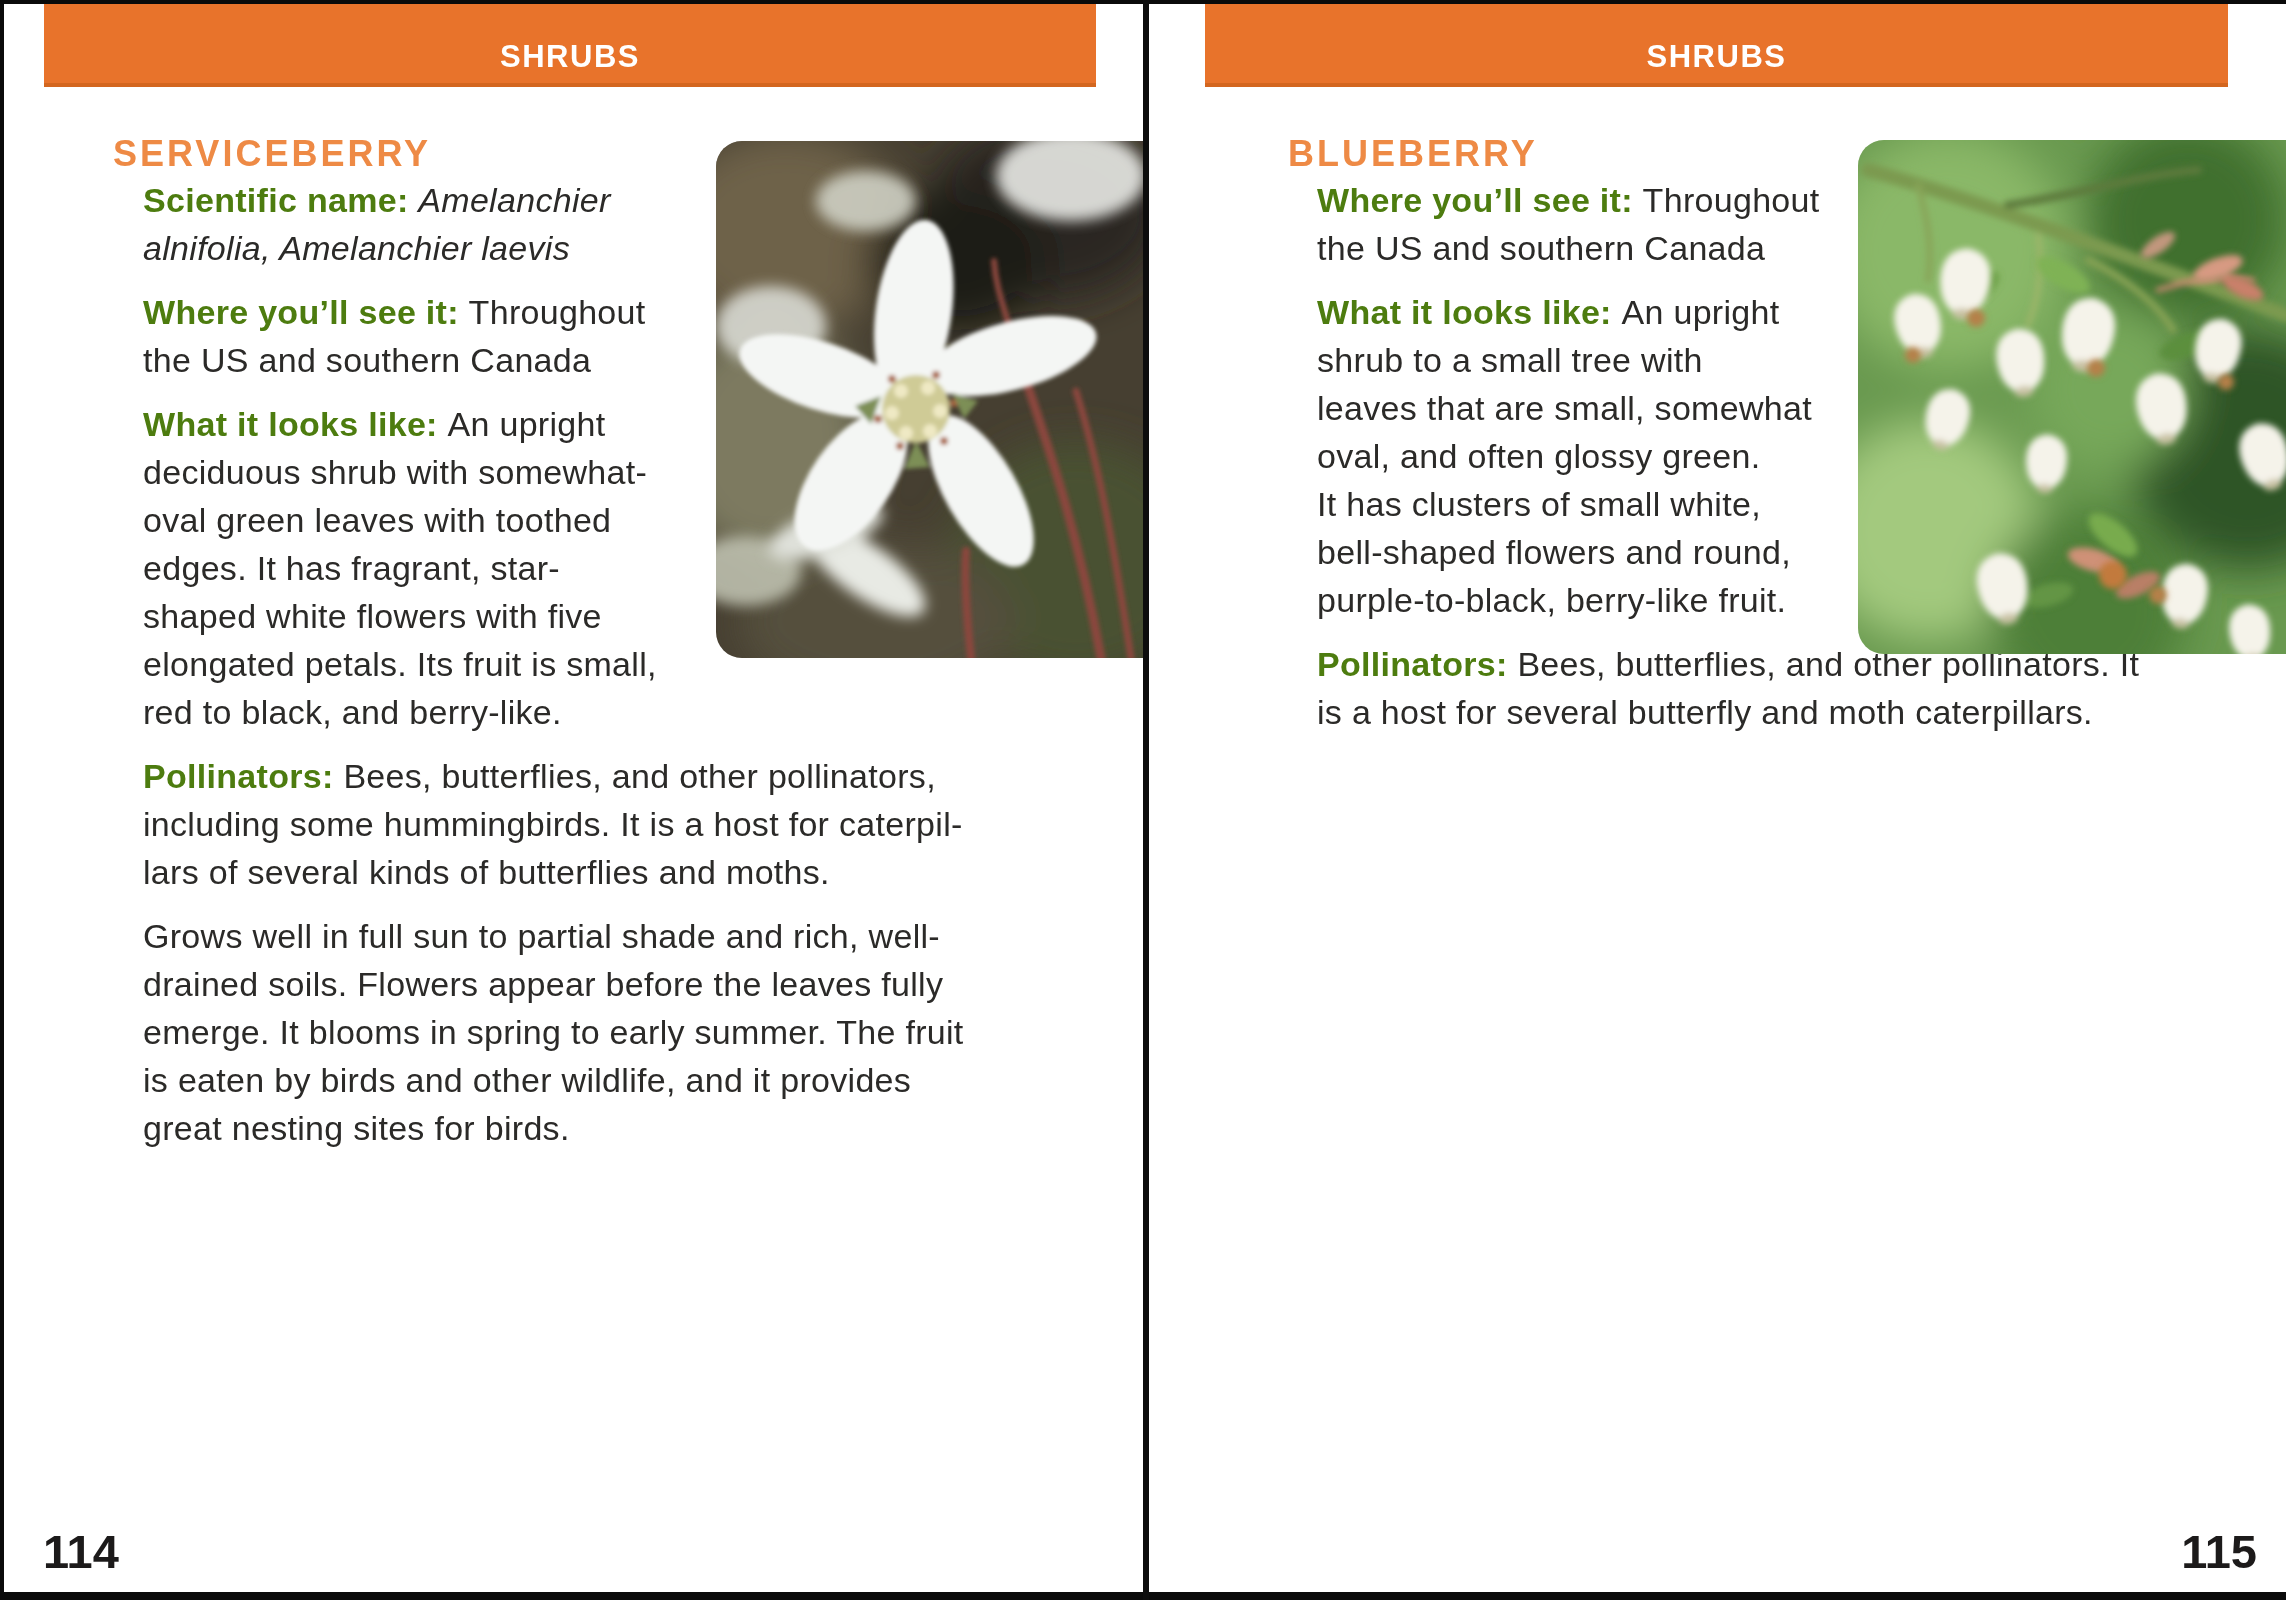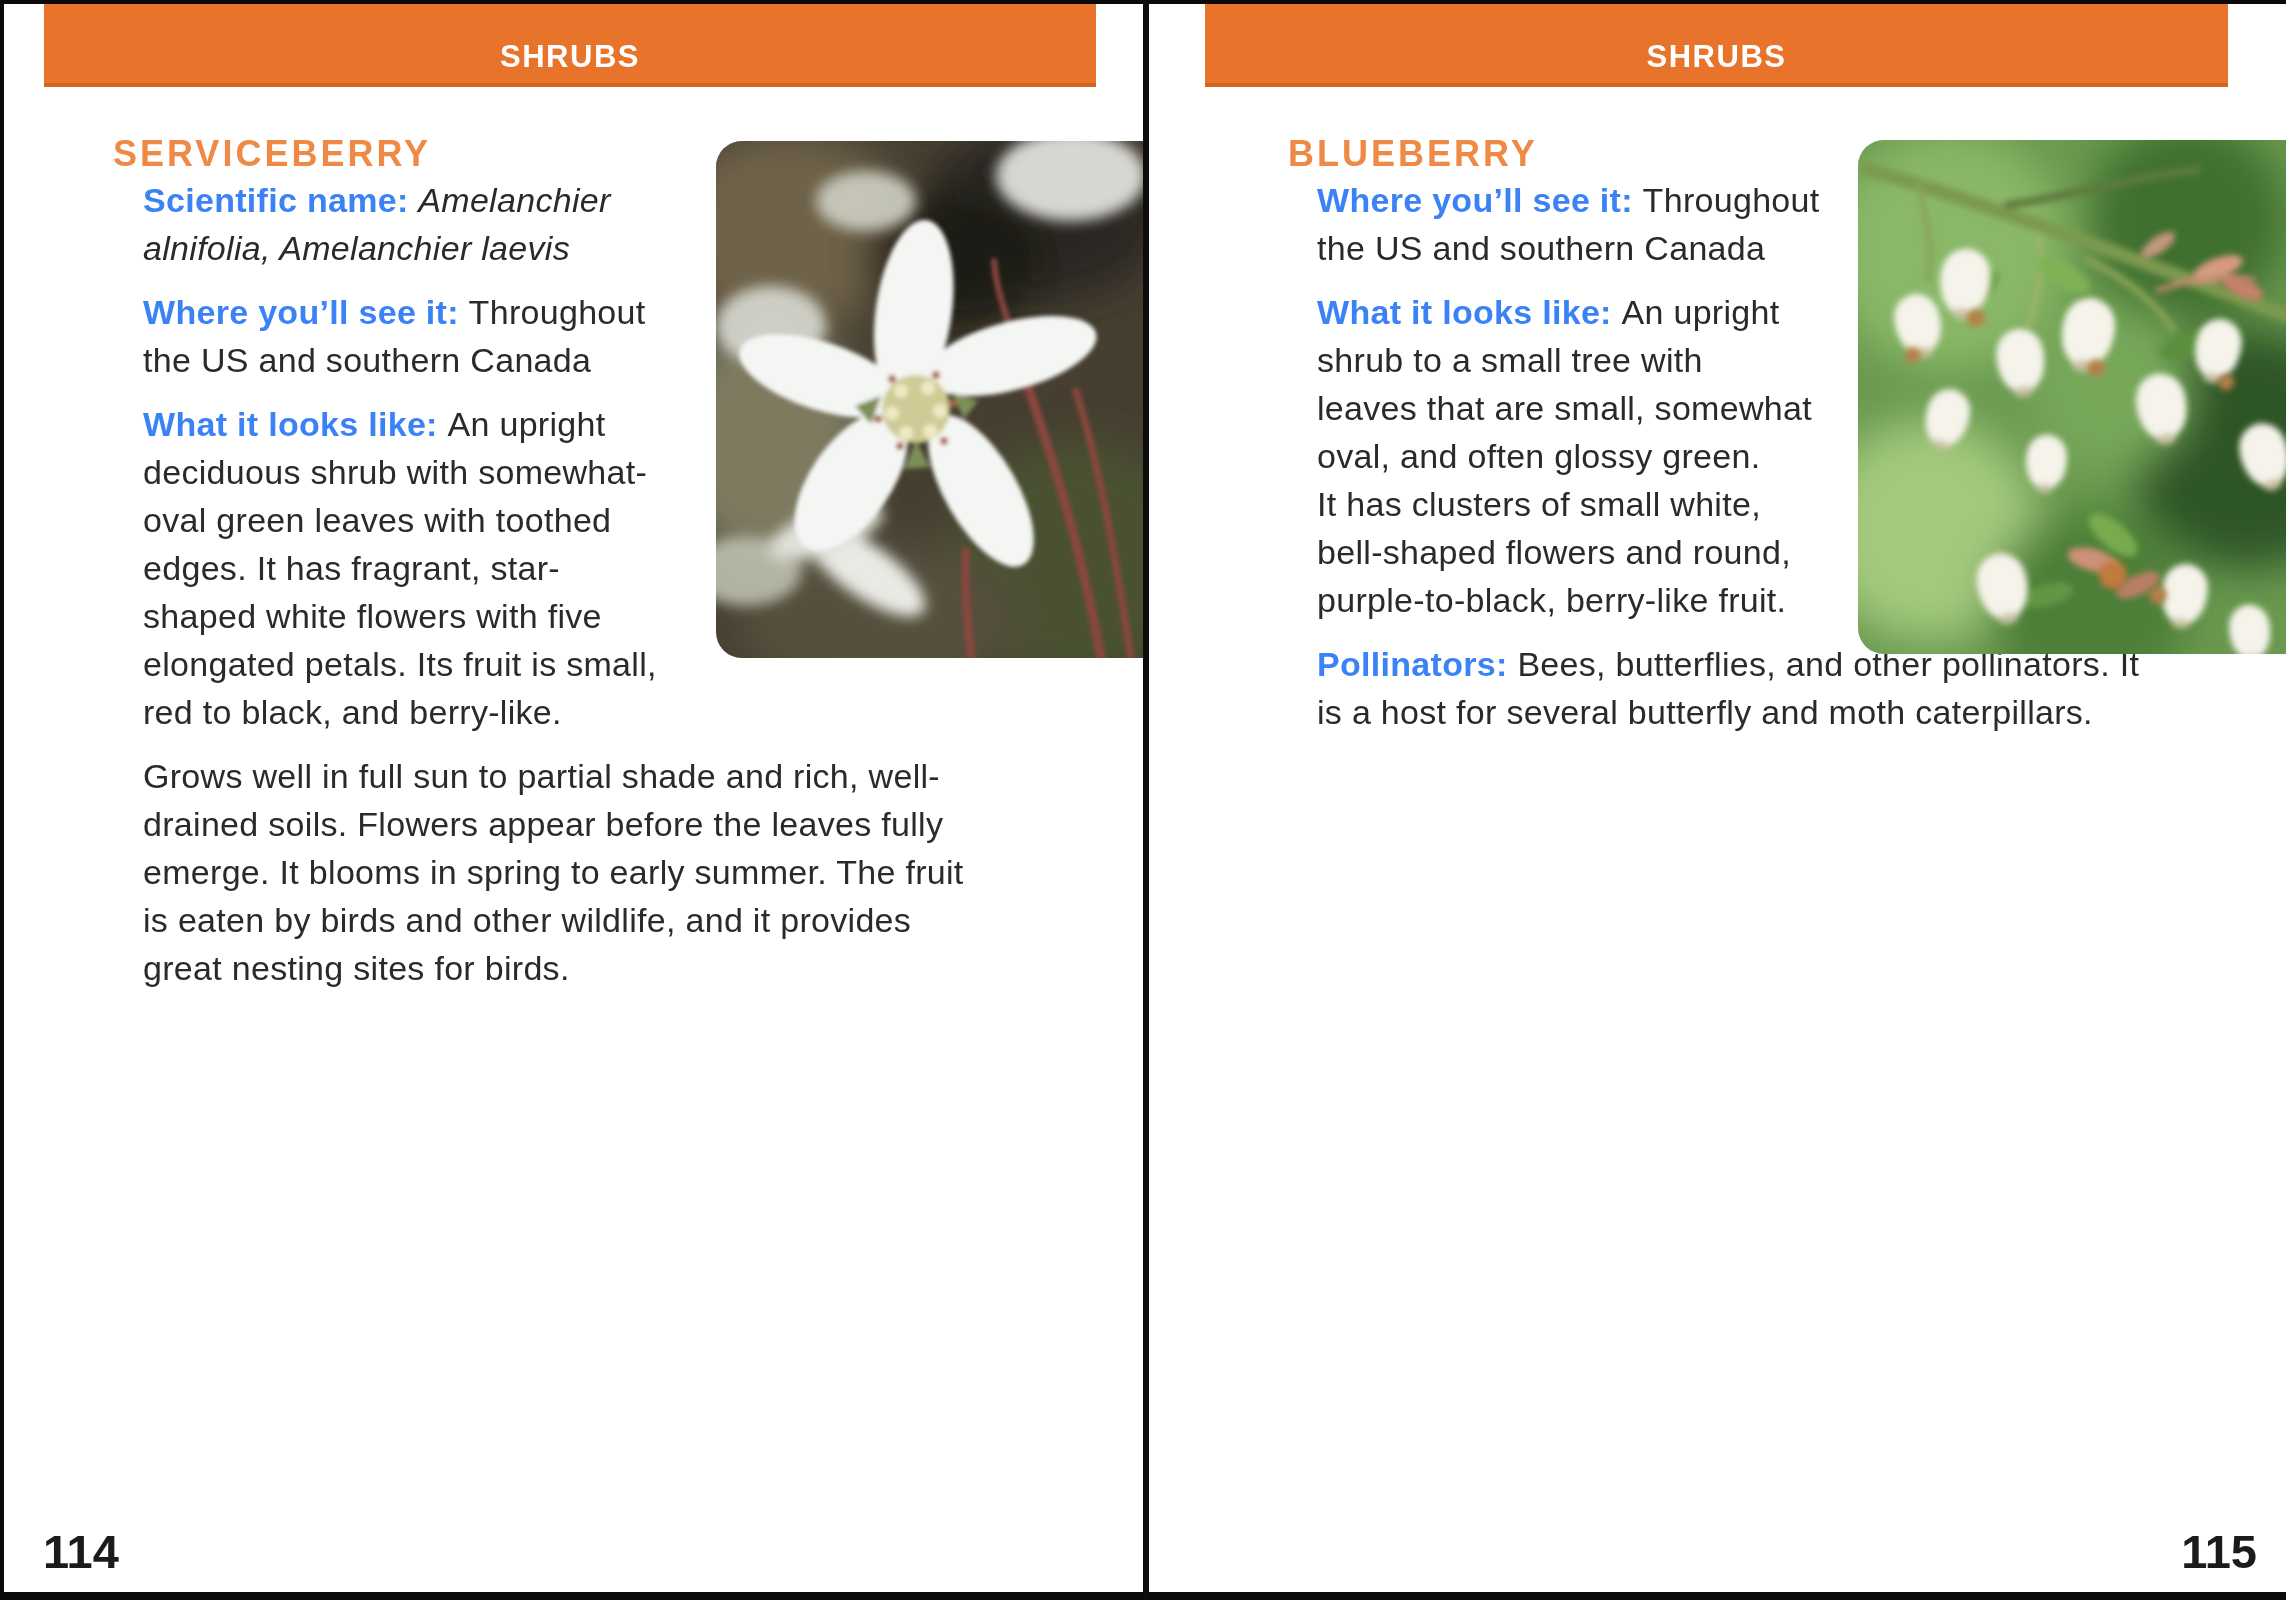--- a/index.html
+++ b/index.html
@@ -30,21 +30,21 @@
   .entry-title{
     margin:0 0 2px 0;font-size:36px;line-height:40px;font-weight:700;
     color:#EE8A45;letter-spacing:3px;
   }
   .paras{margin-left:30px;}
   .col-right .paras{margin-left:29px;}
   .para{
     margin:0 0 16px 0;font-size:34px;line-height:48px;color:#2b2a28;
     white-space:pre;letter-spacing:0.3px;font-weight:400;
   }
-  .para .lbl{font-weight:700;color:#3b82f6;}
+  .para .lbl{font-weight:700;color:#4d7c0f;}
   .para .it{font-style:italic;}
 
   .photo{position:absolute;overflow:hidden;border-radius:26px 0 0 26px;}
   .photo-left{left:716px;top:141px;width:427px;height:517px;}
   .photo-right{left:1858px;top:140px;width:428px;height:514px;}
   .photo svg{display:block;width:100%;height:100%;}
 
   .page-number{
     position:absolute;top:1524px;font-size:47px;font-weight:700;color:#1c1a1a;
   }
@@ -75,20 +75,23 @@
 alnifolia, Amelanchier laevis</span></p>
       <p class="para"><b class="lbl">Where you’ll see it: </b><span>Throughout
 the US and southern Canada</span></p>
       <p class="para"><b class="lbl">What it looks like: </b><span>An upright
 deciduous shrub with somewhat-
 oval green leaves with toothed
 edges. It has fragrant, star-
 shaped white flowers with five
 elongated petals. Its fruit is small,
 red to black, and berry-like.</span></p>
+      <p class="para"><b class="lbl">Pollinators: </b><span>Bees, butterflies, and other pollinators,
+including some hummingbirds. It is a host for caterpil-
+lars of several kinds of butterflies and moths.</span></p>
       <p class="para"><span>Grows well in full sun to partial shade and rich, well-
 drained soils. Flowers appear before the leaves fully
 emerge. It blooms in spring to early summer. The fruit
 is eaten by birds and other wildlife, and it provides
 great nesting sites for birds.</span></p>
     </div>
   </div>
 
   <div class="photo photo-left">
     <svg viewBox="0 0 427 517" preserveAspectRatio="none" aria-hidden="true">

